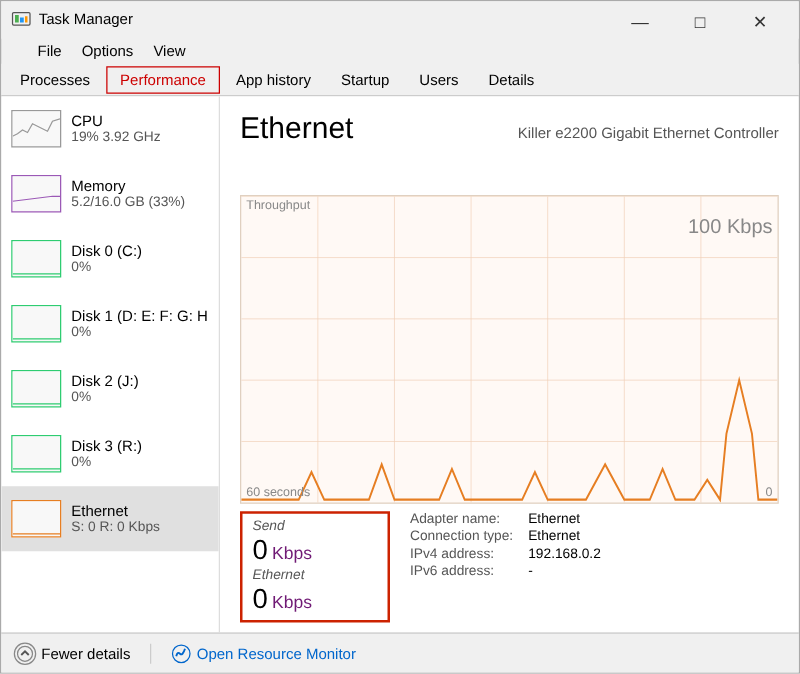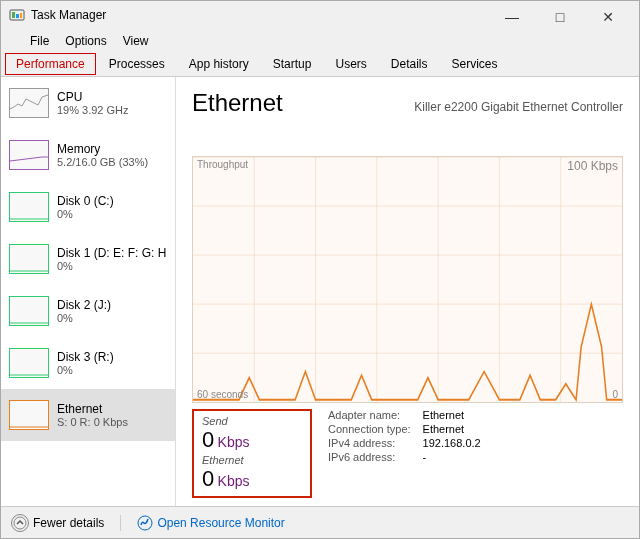--- a/index.html
+++ b/index.html
@@ -160,23 +160,23 @@
     }
     .chart-label-top {
       position: absolute;
       top: 2px;
       left: 4px;
       font-size: 10px;
       color: #888;
     }
     .chart-label-top-right {
       position: absolute;
-      top: 2px;
+      top: 16px;
       right: 4px;
-      font-size: 12px;
+      font-size: 16px;
       color: #888;
     }
     .chart-label-bottom-left {
       position: absolute;
       bottom: 2px;
       left: 4px;
       font-size: 10px;
       color: #888;
       text-align: right;
     }
@@ -293,27 +293,26 @@
     </div>
   </div>
 
   <div class="menu-bar">
     <span class="menu-item">File</span>
     <span class="menu-item">Options</span>
     <span class="menu-item">View</span>
   </div>
 
   <div class="tabs-bar">
+    <div class="tab">Processes</div>
     <div class="tab active">Performance</div>
-    <div class="tab">Processes</div>
     <div class="tab">App history</div>
     <div class="tab">Startup</div>
     <div class="tab">Users</div>
     <div class="tab">Details</div>
-    <div class="tab">Services</div>
   </div>
 
   <div class="main-content">
 
     <div class="sidebar">
 
       <div class="sidebar-item">
         <div class="sidebar-thumb cpu-border" style="border-color:#999;">
           <svg class="mini-graph" viewBox="0 0 38 28" xmlns="http://www.w3.org/2000/svg">
             <rect width="38" height="28" fill="#f8f8f8"></rect>

